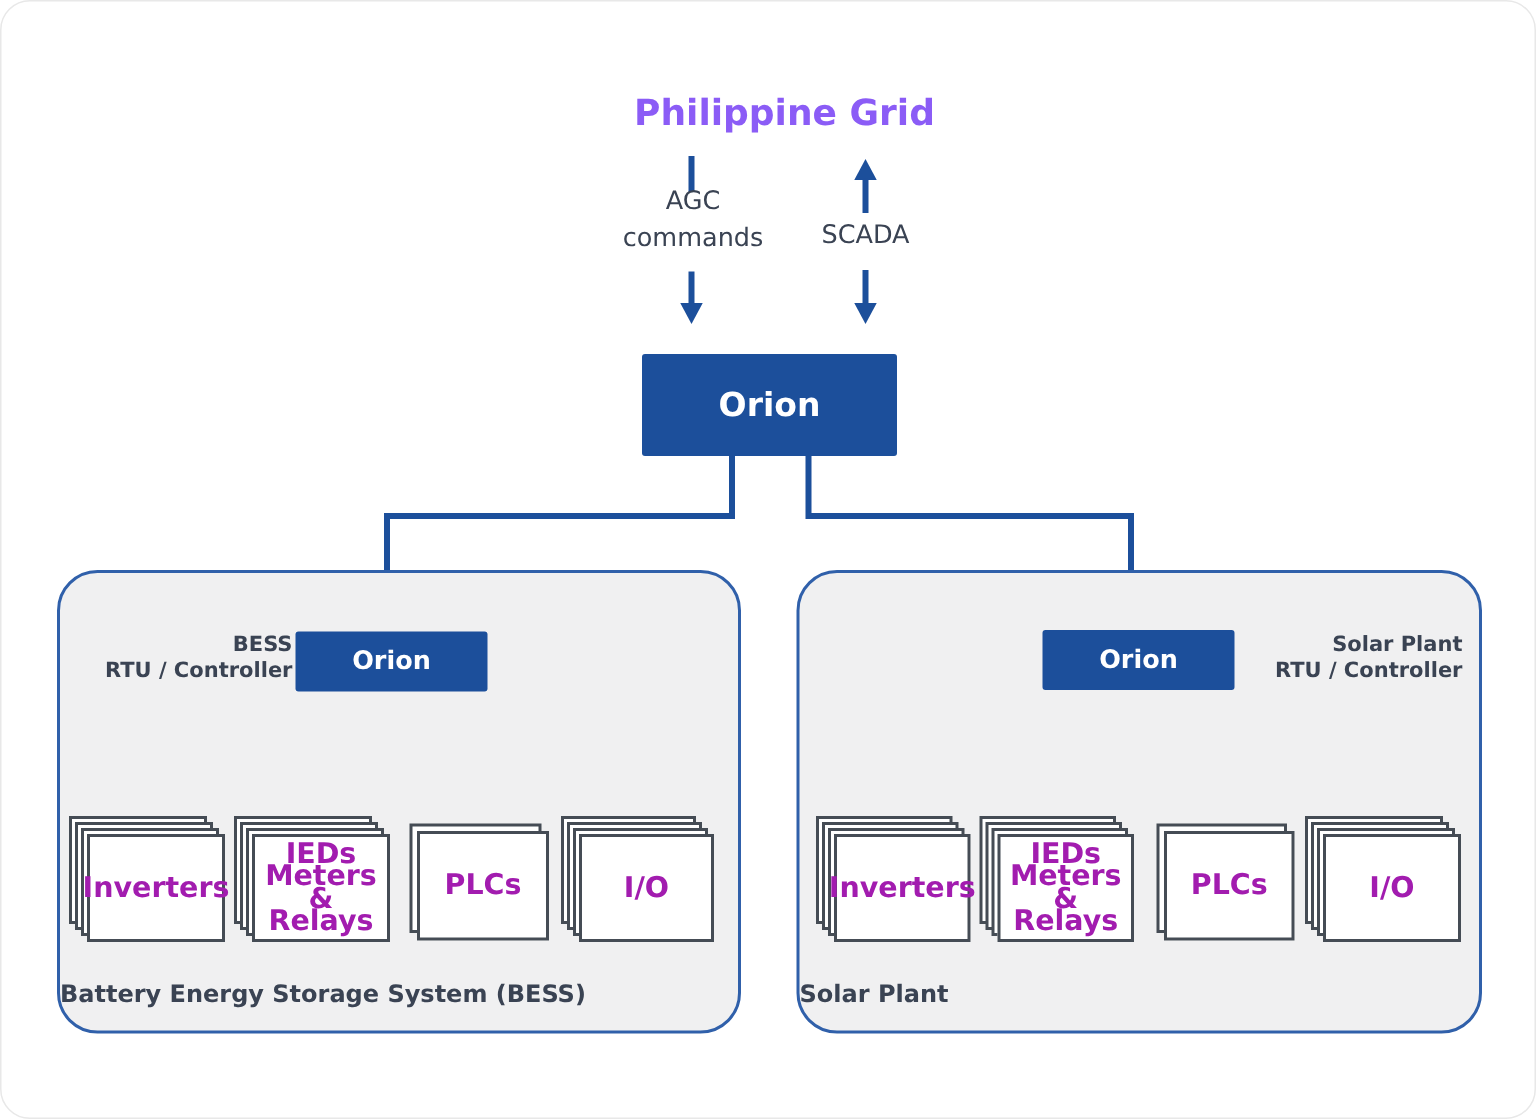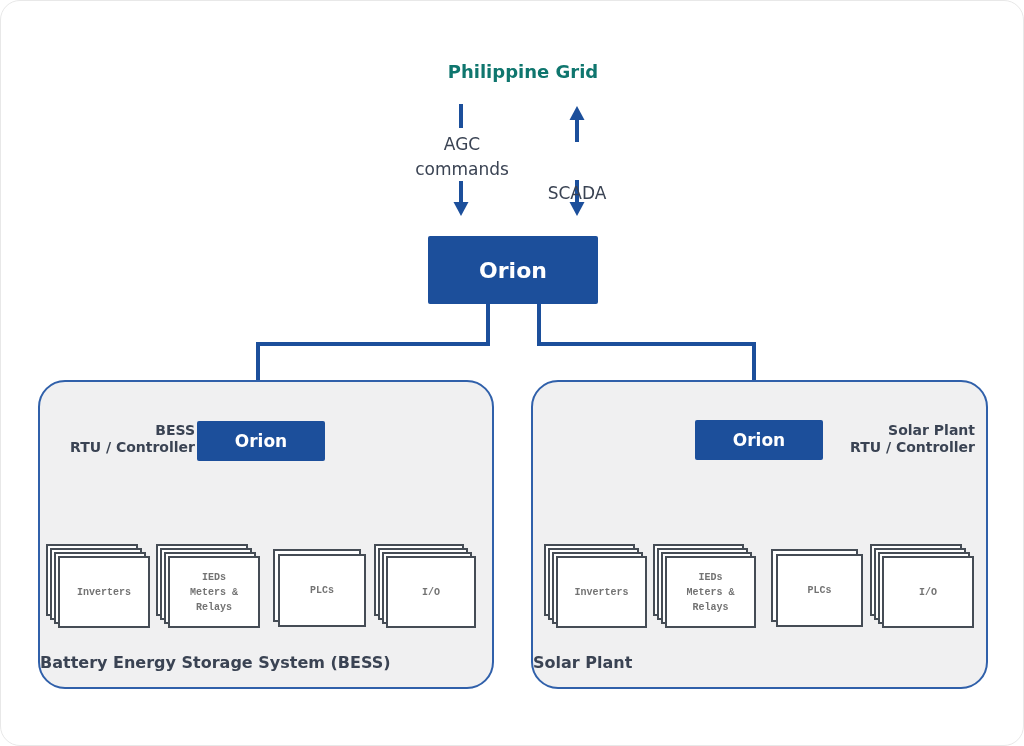--- a/index.html
+++ b/index.html
@@ -12,31 +12,31 @@
     overflow:hidden;
     font-family:"DejaVu Sans","Liberation Sans",sans-serif;
     color:#343e4f;
   }
   *{box-sizing:border-box;}
   .pre{white-space:pre-line;}
 
   
   .title{
     position:absolute;left:522px;top:60px;transform:translateX(-50%);
-    font-size:18px;font-weight:bold;color:#0f766e;white-space:nowrap;
+    font-size:24px;font-weight:bold;color:#8b5cf6;white-space:nowrap;
   }
 
   
   .link-label{
     position:absolute;transform:translateX(-50%);
     font-size:17px;line-height:25px;text-align:center;color:#3a4353;
     white-space:pre-line;
   }
-  .agc-label{left:461px;top:131px;}
-  .scada-label{left:576px;top:144px;margin-top:36px;}
+  .agc-label{left:461px;top:121px;}
+  .scada-label{left:576px;top:144px;}
 
   
   .orion-main{
     position:absolute;left:427px;top:235px;width:170px;height:68px;
     background:#1c4f9b;border-radius:2px;
     display:flex;align-items:center;justify-content:center;
     color:#ffffff;font-size:22px;font-weight:bold;
   }
   .panel-orion{
     position:absolute;width:128px;height:40px;
@@ -62,22 +62,22 @@
     text-align:right;white-space:pre-line;
   }
   .lp-label{left:10px;top:40px;width:145px;}
   .rp-label{left:290px;top:40px;width:152px;}
 
   
   .stack{
     position:absolute;
     background:#ffffff;border:2px solid #454c55;
     display:flex;align-items:center;justify-content:center;
-    text-align:center;font-size:10px;line-height:15px;font-weight:bold;
-    color:#737373;white-space:pre-line;font-family:Liberation Mono, monospace;
+    text-align:center;font-size:19px;line-height:15px;font-weight:bold;
+    color:#a21caf;white-space:pre-line;
   }
   .layers-4{
     box-shadow:
       -4px  -4px 0 -2px #ffffff, -4px  -4px 0 0 #454c55,
       -8px  -8px 0 -2px #ffffff, -8px  -8px 0 0 #454c55,
       -12px -12px 0 -2px #ffffff, -12px -12px 0 0 #454c55;
   }
   .layers-2{
     box-shadow:
       -5px -5px 0 -2px #ffffff, -5px -5px 0 0 #454c55;

